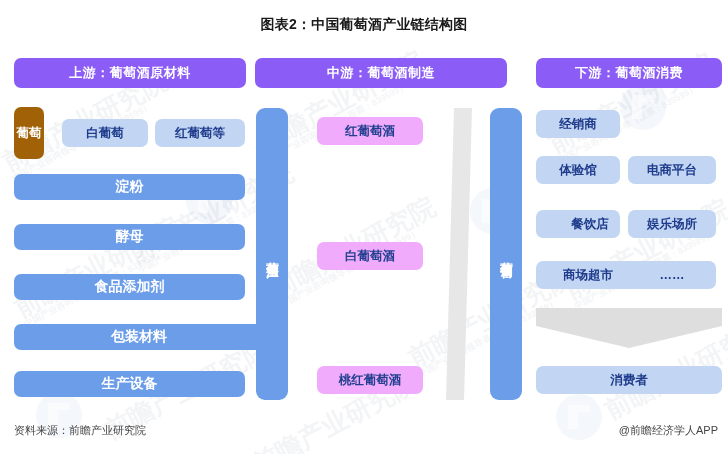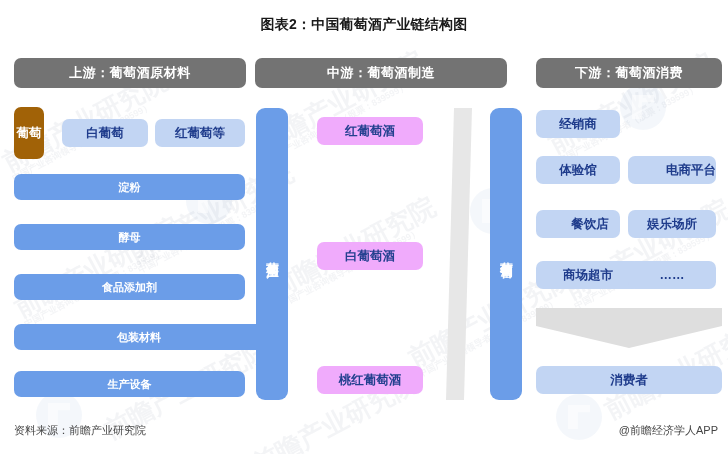--- a/index.html
+++ b/index.html
@@ -59,21 +59,21 @@
     left:12px; top:11px;
     width:22px; height:24px;
     background: rgba(255,255,255,0.55);
     clip-path: polygon(0 0, 100% 0, 100% 30%, 45% 30%, 45% 100%, 0 100%);
   }
 
   
   .hdr {
     position: absolute;
     height: 30px;
-    background: #737373;
+    background: #8b5cf6;
     border-radius: 7px;
     color: #ffffff;
     font-size: 13px;
     font-weight: bold;
     display: flex;
     align-items: center;
     justify-content: center;
     letter-spacing: 0.5px;
   }
 
@@ -83,21 +83,21 @@
     border-radius: 7px;
     display: flex;
     align-items: center;
     justify-content: center;
     text-align: center;
     box-sizing: border-box;
   }
   .box-mid {
     background: #6B9DE8;
     color: #ffffff;
-    font-size: 11px;
+    font-size: 14px;
     font-weight: bold;
   }
   .box-light {
     background: #C2D5F3;
     color: #1F3C8C;
     font-size: 12.5px;
     font-weight: bold;
   }
   .box-light-pale {
     background: #f0abfc;
@@ -265,21 +265,21 @@
     <span>葡萄酒销售</span>
   </div>
 
   <div class="box box-light" style="left:536px; top:110px; width:84px; height:28px;">
     <span>经销商</span>
   </div>
 
   <div class="box box-light" style="left:536px; top:156px; width:84px; height:28px;">
     <span>体验馆</span>
   </div>
-  <div class="box box-light" style="left:628px; top:156px; width:88px; height:28px;justify-content:flex-end;">
+  <div class="box box-light" style="left:628px; top:156px; width:88px; height:28px;">
     <span>电商平台</span>
   </div>
 
   <div class="box box-light" style="left:536px; top:210px; width:84px; height:28px;padding-left:24px;">
     <span>餐饮店</span>
   </div>
   <div class="box box-light" style="left:628px; top:210px; width:88px; height:28px;">
     <span>娱乐场所</span>
   </div>
 

